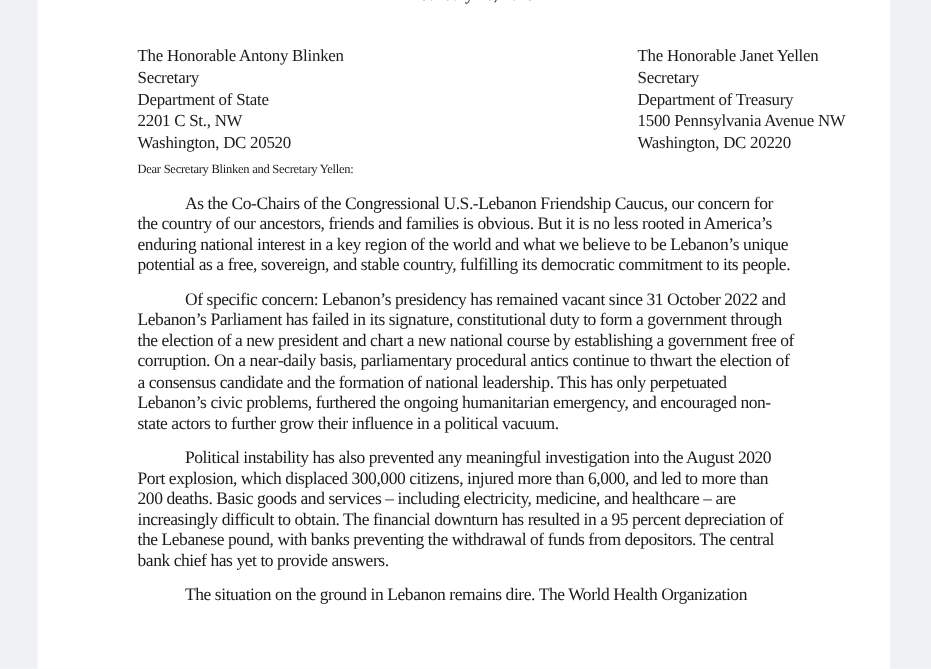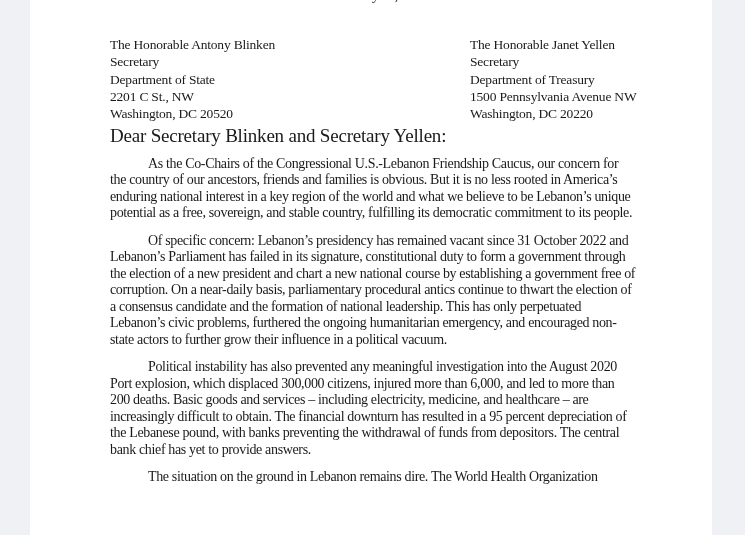--- a/index.html
+++ b/index.html
@@ -27,26 +27,27 @@
     line-height: 16px;
     letter-spacing: -0.2px;
     white-space: pre;
   }
   .addresses {
     display: flex;
     margin: 36px 0 0 80px;
     font-size: 13.5px;
     line-height: 17.3px;
     letter-spacing: -0.2px;
+    gap: 40px;
   }
   .addr { white-space: pre; }
   .addr.left { width: 360px; }
   .salutation {
     margin: 6px 0 0 80px;
-    font-size: 19px;
+    font-size: 10px;
     line-height: 16.5px;
     letter-spacing: -0.2px;
     white-space: pre;
   }
   .para {
     margin: 11px 0 0 80px;
     font-size: 14px;
     line-height: 16.5px;
     letter-spacing: -0.35px;
     white-space: pre;

